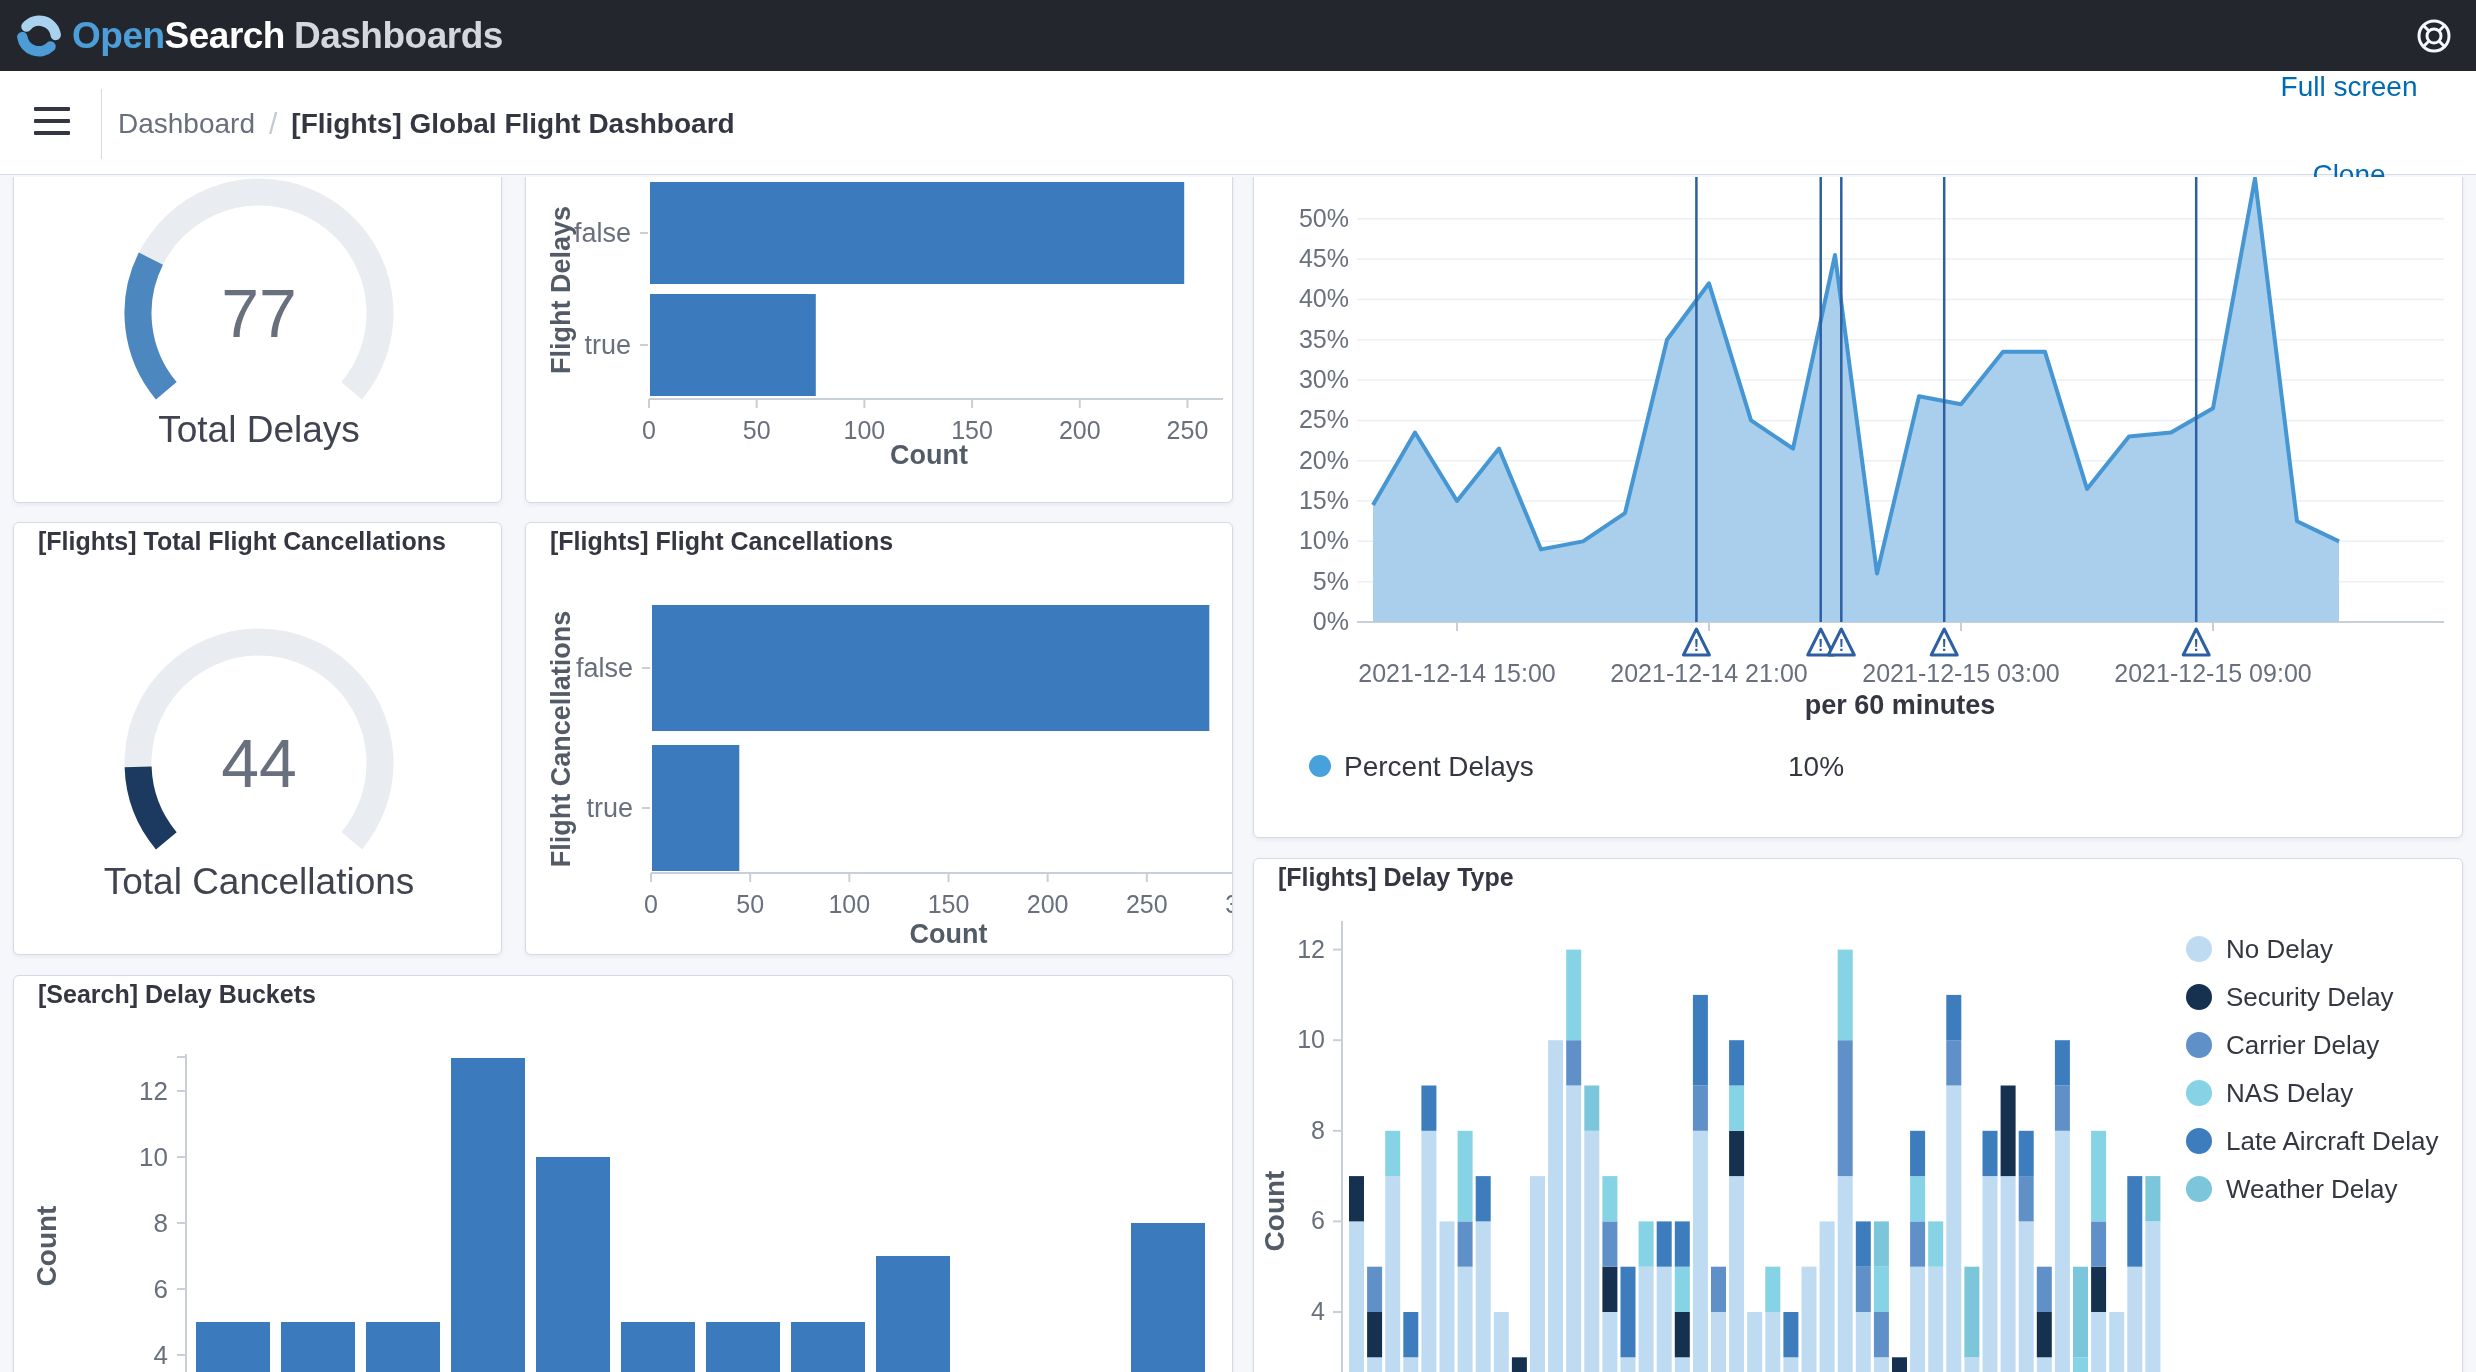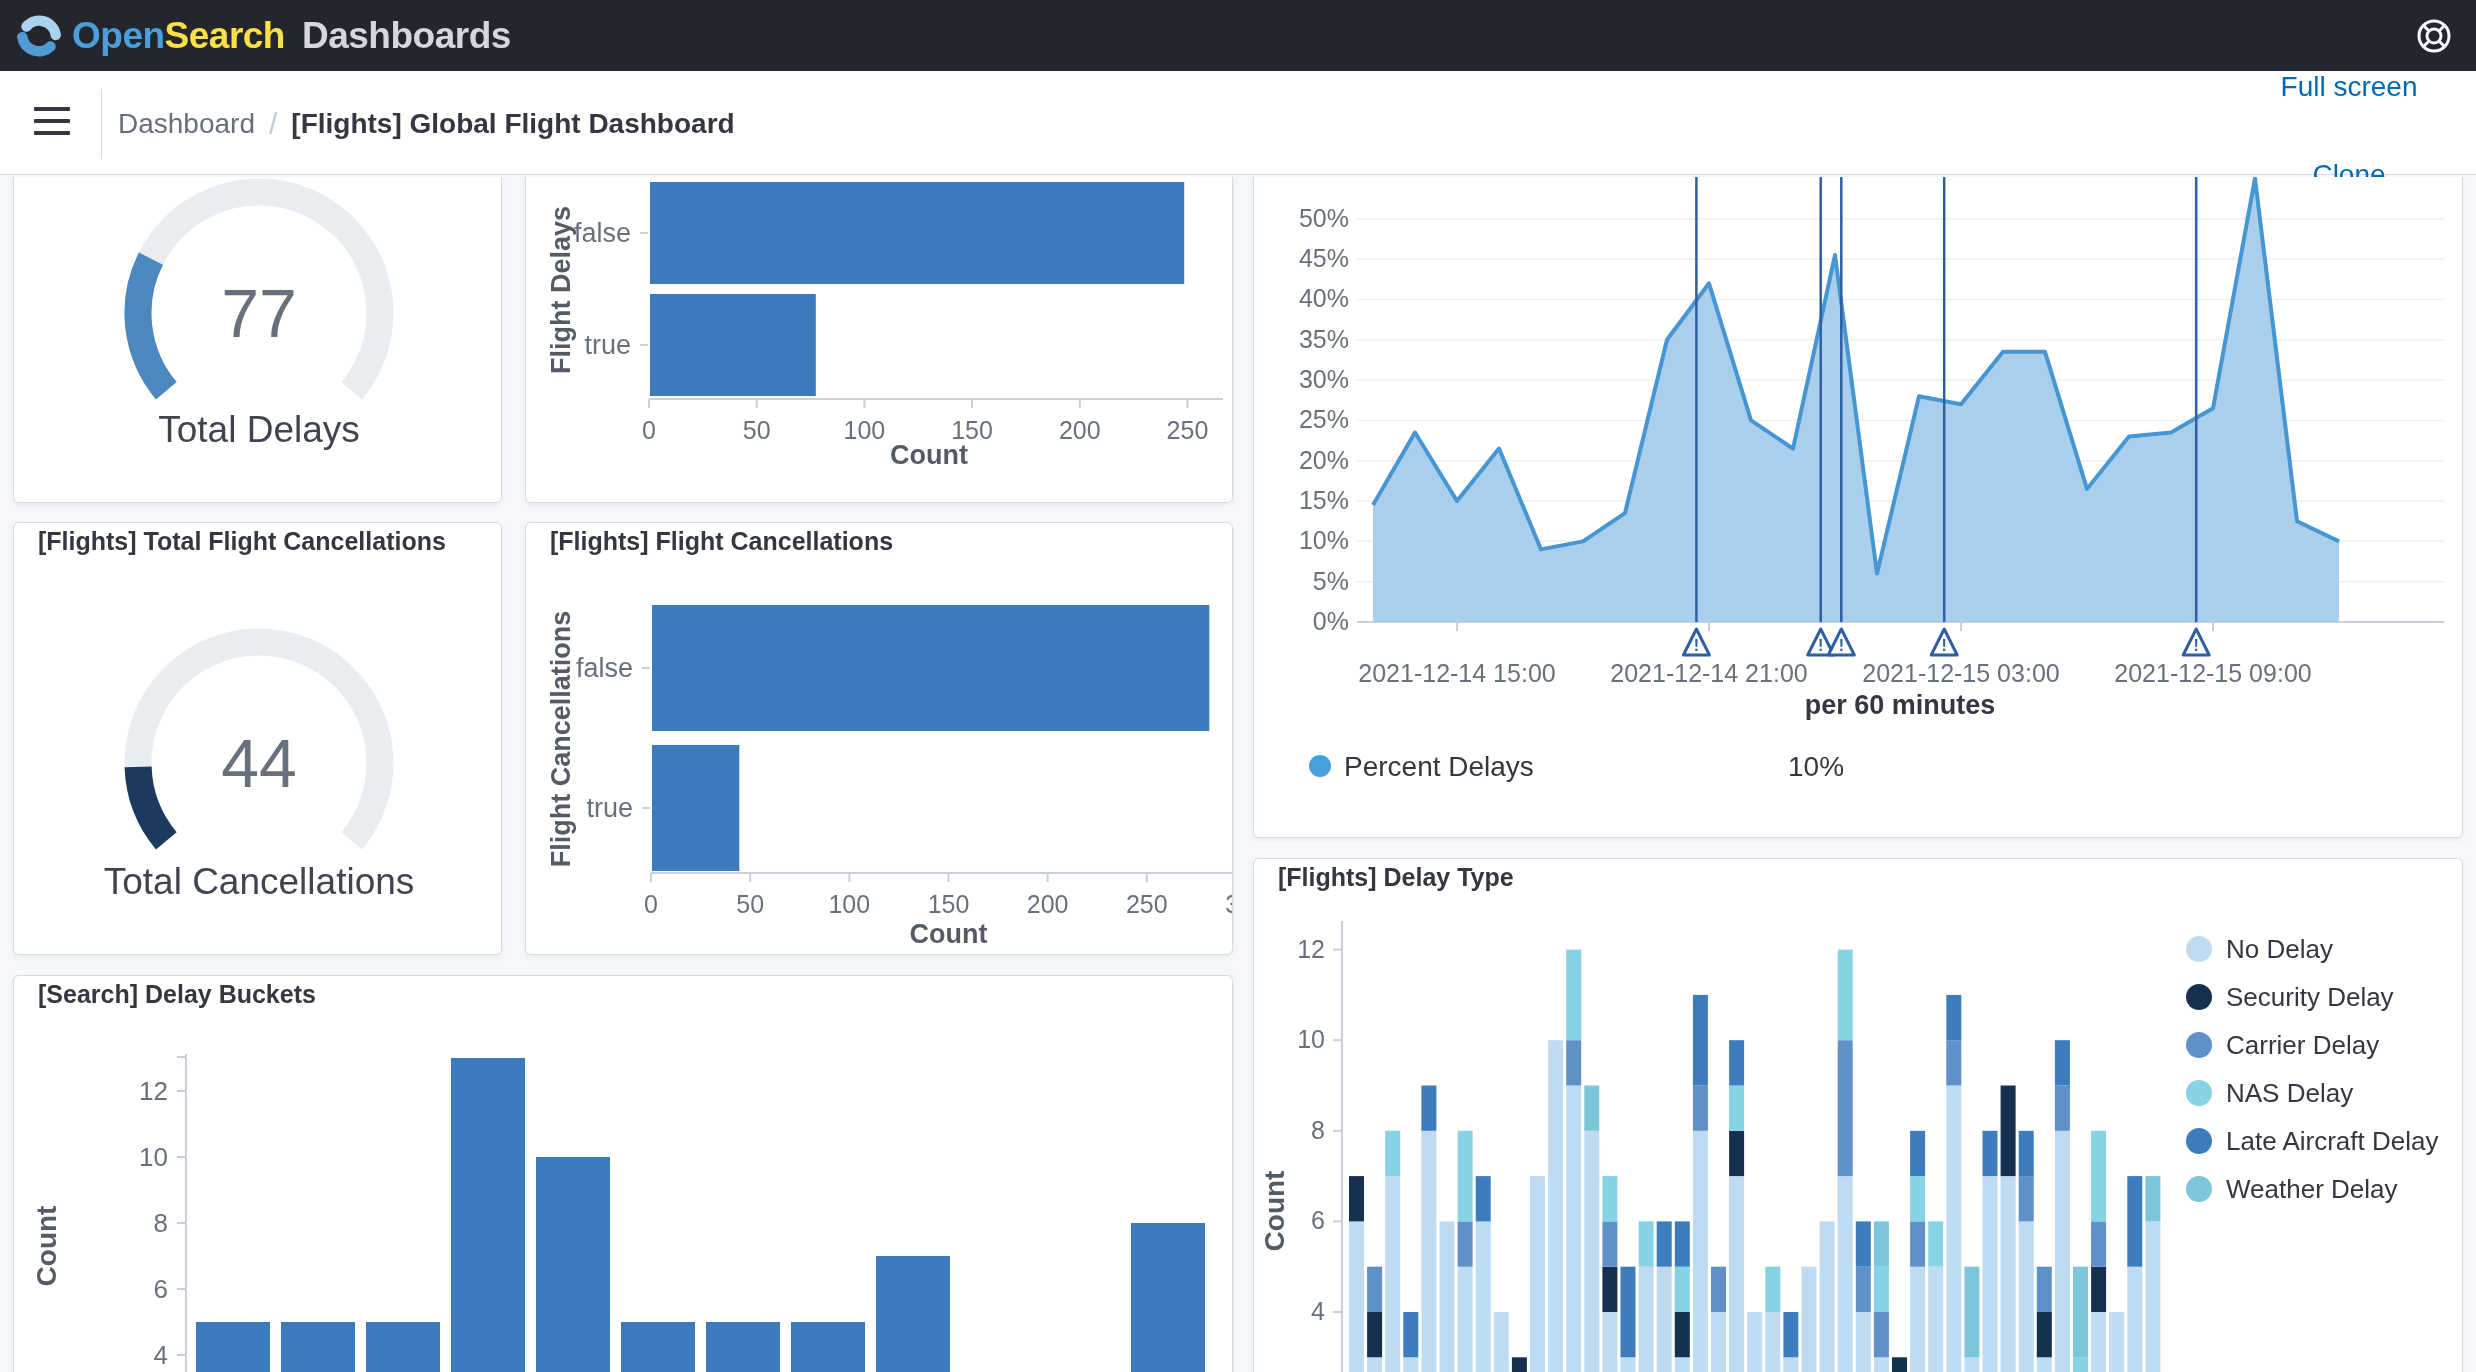--- a/index.html
+++ b/index.html
@@ -4,22 +4,22 @@
 <style>
   * { margin:0; padding:0; box-sizing:border-box; }
   html,body { width:2476px; height:1372px; overflow:hidden;
     font-family:"Liberation Sans", sans-serif; background:#F6F7FB; }
 
   
   #header { position:absolute; left:0; top:0; width:2476px; height:71px;
     background:#23272D; display:flex; align-items:center; }
   #logo-wrap { display:flex; align-items:center; gap:10px; padding-left:16px; }
   #brand { font-size:37px; font-weight:700; letter-spacing:-0.5px; }
-  #brand .b1 { color:#4C9ED9; } #brand .b2 { color:#fde047;margin-top:28px; }
-  #brand .b3 { color:#D4D8DC; margin-left:17px; }
+  #brand .b1 { color:#4C9ED9; } #brand .b2 { color:#ffffff;margin-top:28px; }
+  #brand .b3 { color:#D4D8DC; margin-left:9px; }
   #help-btn { position:absolute; right:22px; top:16px; width:40px; height:40px;
     cursor:pointer; display:flex; align-items:center; justify-content:center; }
 
   
   #nav { position:absolute; left:0; top:71px; width:2476px; height:104px;
     background:#FFFFFF; border-bottom:1px solid #D3DAE6; }
   #hamburger { position:absolute; left:34px; top:36px; width:36px; height:32px; cursor:pointer; }
   #hamburger div { height:4px; background:#343741; border-radius:1px; margin-bottom:8px; }
   #nav-divider { position:absolute; left:101px; top:18px; width:1px; height:70px; background:#D3DAE6; }
   #breadcrumb { position:absolute; left:118px; top:36px; font-size:28px; color:#69707D;

